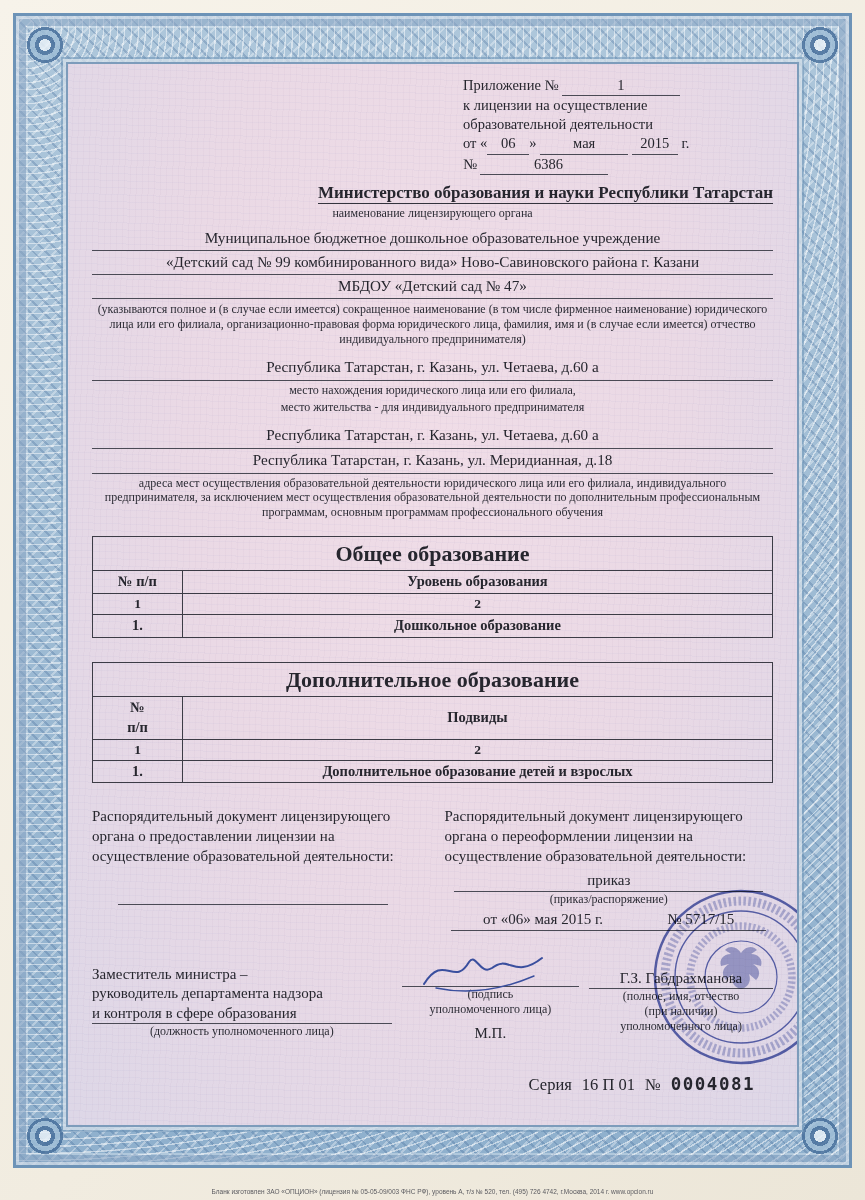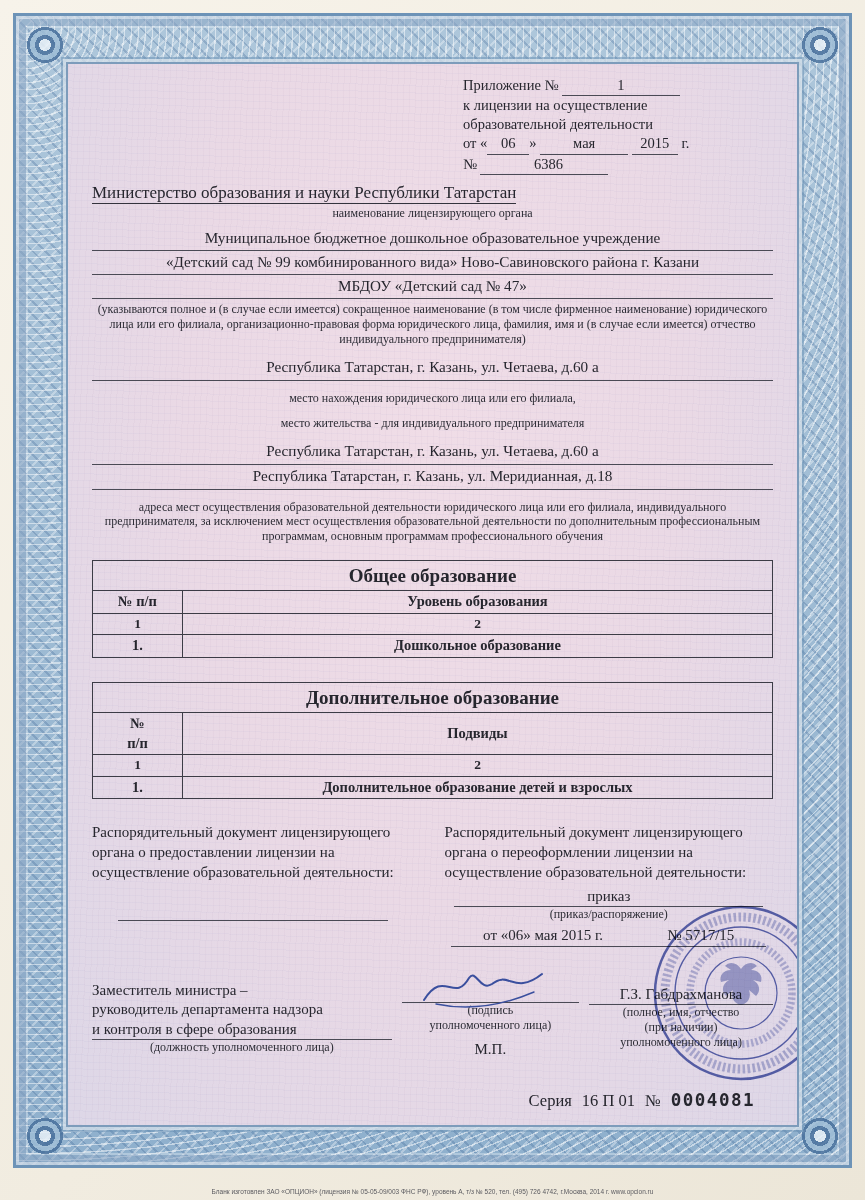--- a/index.html
+++ b/index.html
@@ -55,36 +55,36 @@
 
   
   .header-block{ width:308px; margin:4px 2px 8px auto; font-size:14.5px; line-height:1.32; }
   .hb-line{ white-space:nowrap; }
   .val{ display:inline-block; text-align:center; border-bottom:1px solid #4a4a55; }
   .v-app{ min-width:118px; }
   .v-day{ min-width:42px; } .v-month{ min-width:88px; } .v-year{ min-width:46px; }
   .v-num{ min-width:128px; text-align:center; padding-left:8px; }
 
   .ministry{ margin-top:4px; }
-  .ministry-title{ font-size:17px; font-weight:normal; text-align:left; }
+  .ministry-title{ font-size:17px; font-weight:bold; text-align:right; }
   .ministry-title span{ border-bottom:1.5px solid #33333d; padding-bottom:1px; }
   .ministry .cap{ margin-top:3px; }
 
   .org{ margin-top:7px; }
   .org-line{ font-size:15.2px; text-align:center; border-bottom:1px solid #4a4a55; padding-bottom:1px; line-height:1.45; }
   .org .cap{ margin-top:3px; }
 
   .loc{ margin-top:10px; }
   .addr-line{ font-size:15.2px; text-align:center; border-bottom:1px solid #4a4a55; padding-bottom:1px; line-height:1.5; }
-  .loc .cap, .addrs .cap{ margin-top:10px; }
+  .loc .cap, .addrs .cap{ margin-top:2px; }
   .addrs{ margin-top:10px; }
 
   table{ width:100%; border-collapse:collapse; margin-top:16px; }
   td{ border:1px solid #3c3c46; text-align:center; font-size:14.5px; padding:1px 8px; line-height:1.35;font-weight:bold; }
-  td.t-title{ font-size:19px; font-weight:bold; padding:2px 16px; }
+  td.t-title{ font-size:22px; font-weight:bold; padding:2px 16px; }
   td.c1{ width:90px; }
   .numrow td{ font-size:13.5px; }
 
   .orders{ display:flex; gap:24px; margin-top:24px; font-size:15px; line-height:1.32; }
   .orders .col{ flex:1; }
   .blank-line{ height:24px; border-bottom:1px solid #4a4a55; width:82%; margin:14px auto 0 8%; }
   .doc-type{ text-align:center; border-bottom:1px solid #4a4a55; width:94%; margin:4px auto 0; }
   .doc-date{ display:flex; justify-content:space-around; border-bottom:1px solid #4a4a55; width:96%; margin:4px auto 0; white-space:nowrap; }
 
   .sig{ display:flex; margin-top:34px; font-size:15px; line-height:1.3; position:relative; }

